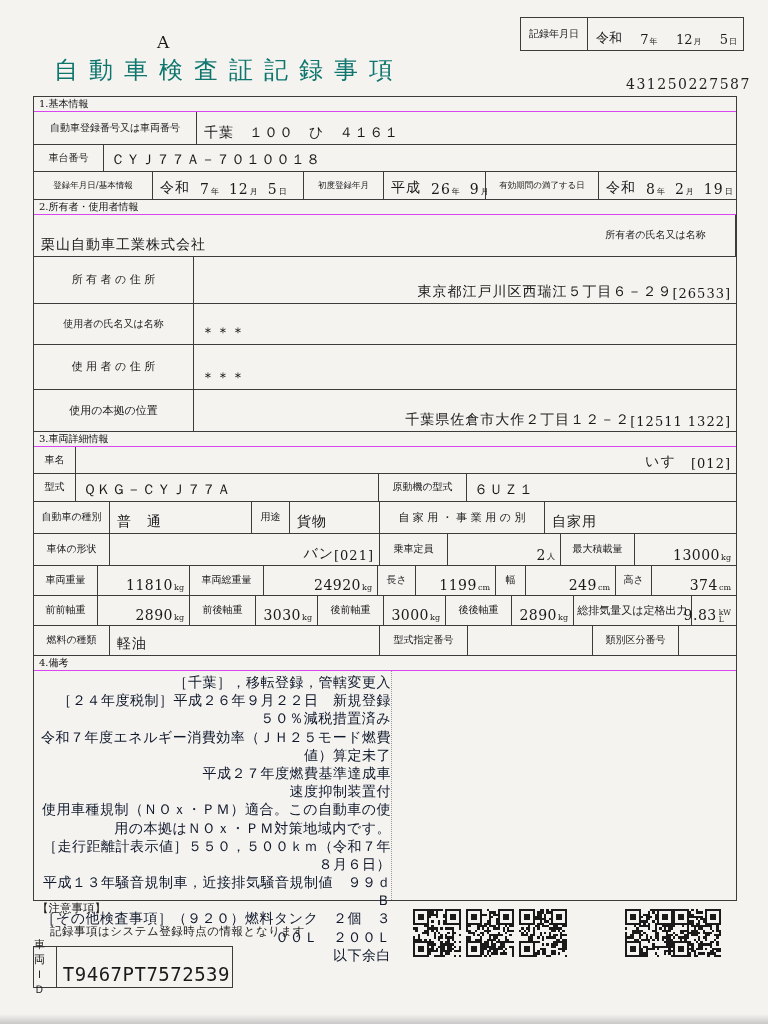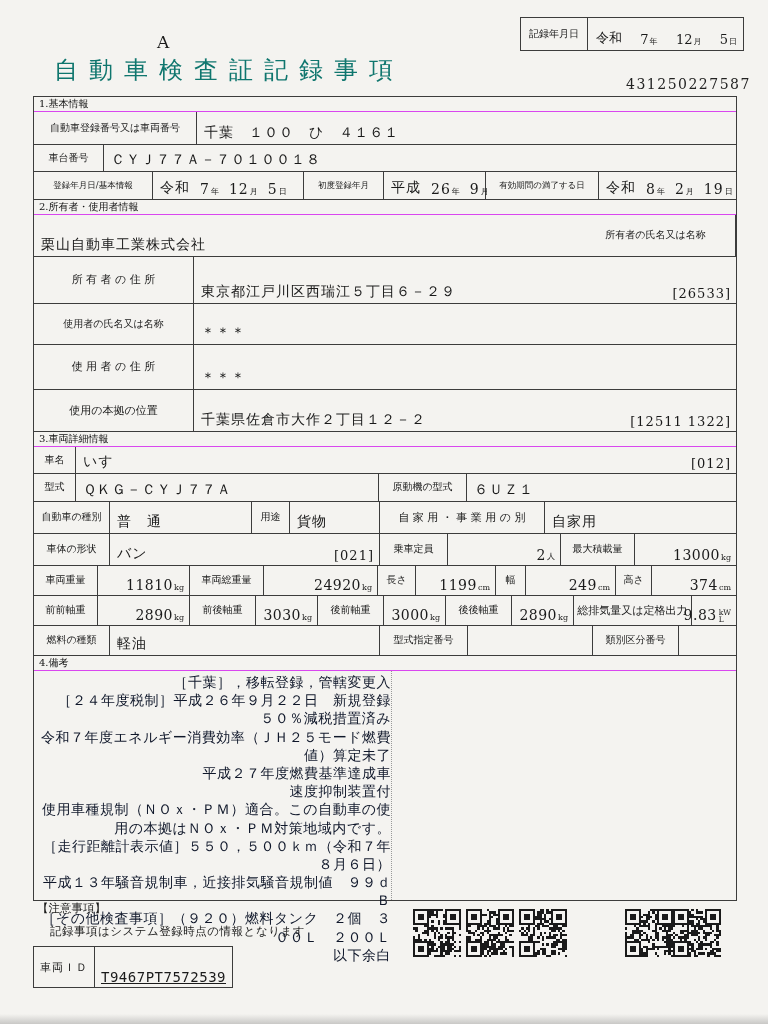--- a/index.html
+++ b/index.html
@@ -19,37 +19,37 @@
   
   .doc-table{position:absolute;left:33px;top:96px;width:702px;border:1.4px solid #3c3c3c;}
   .secbar{border-bottom:1px solid #d946ef;font-size:10px;padding:1px 0 1px 5px;height:12px;line-height:11px;color:#111;}
   .row{display:flex;border-bottom:1px solid #3c3c3c;box-sizing:border-box;}
   .row:last-child{border-bottom:none;}
   .c{border-right:1px solid #3c3c3c;box-sizing:border-box;display:flex;min-width:0;}
   .c.last{border-right:none;}
   .lblc{align-items:center;justify-content:center;font-size:10px;text-align:center;padding:0 2px;line-height:1.25;}
   .lblc.tiny{font-size:8.5px;}
   .valc{align-items:flex-end;padding:1px 5px 2px 7px;font-size:14px;letter-spacing:1px;white-space:nowrap;}
-  .valc.spread{justify-content:space-between;}
+  .valc.spread{justify-content:flex-end;}
   .valc.rnum{justify-content:flex-end;letter-spacing:0.5px;}
   .grow{flex:1;}
   .u{font-size:8px;letter-spacing:0;margin-left:1px;transform:translateY(-1px);}
   .ustack{display:inline-flex;flex-direction:column;font-size:7.5px;line-height:7px;letter-spacing:0;margin-left:2px;text-align:left;}
   .code{font-size:13px;letter-spacing:1px;}
   .datev{display:flex;align-items:flex-end;gap:10px;}
   
   .remarks-box{position:relative;height:229px;}
   .remarks-divider{position:absolute;left:357px;top:0;bottom:0;border-left:1px dotted #999;}
   .remarks-text{width:352px;padding:2px 0 0 5px;font-size:14px;line-height:1.3;letter-spacing:0.5px;word-break:break-all;color:#0f172a;text-align:right;}
   
   .notice-h{position:absolute;left:37px;top:901px;font-size:11.5px;}
   .notice-t{position:absolute;left:50px;top:924px;font-size:11.5px;letter-spacing:0.5px;}
   .vid-box{position:absolute;left:33px;top:946px;width:198px;height:40px;border:1.4px solid #3c3c3c;display:flex;}
   .vid-box .vlbl{width:60px;border-right:1px solid #3c3c3c;font-size:11px;display:flex;align-items:center;justify-content:center;letter-spacing:1px;}
-  .vid-box .vval{flex:1;display:flex;align-items:flex-end;padding:0 2px 2px 6px;font-size:14px;letter-spacing:0.5px;font-family:"DejaVu Sans Mono","Liberation Mono",monospace;text-decoration:underline;}
+  .vid-box .vval{flex:1;display:flex;align-items:flex-end;padding:0 2px 2px 6px;font-size:19px;letter-spacing:0.5px;font-family:"DejaVu Sans Mono","Liberation Mono",monospace;}
   .qr{position:absolute;width:48px;height:48px;}
   .scan-edge{position:absolute;left:0;right:0;bottom:0;height:10px;background:linear-gradient(to bottom,rgba(0,0,0,0),rgba(120,120,120,0.35));}
 </style>
 </head>
 <body>
 
 <div class="class-mark">A</div>
 <div class="doc-title">自動車検査証記録事項</div>
 <div class="doc-number">431250227587</div>
 

